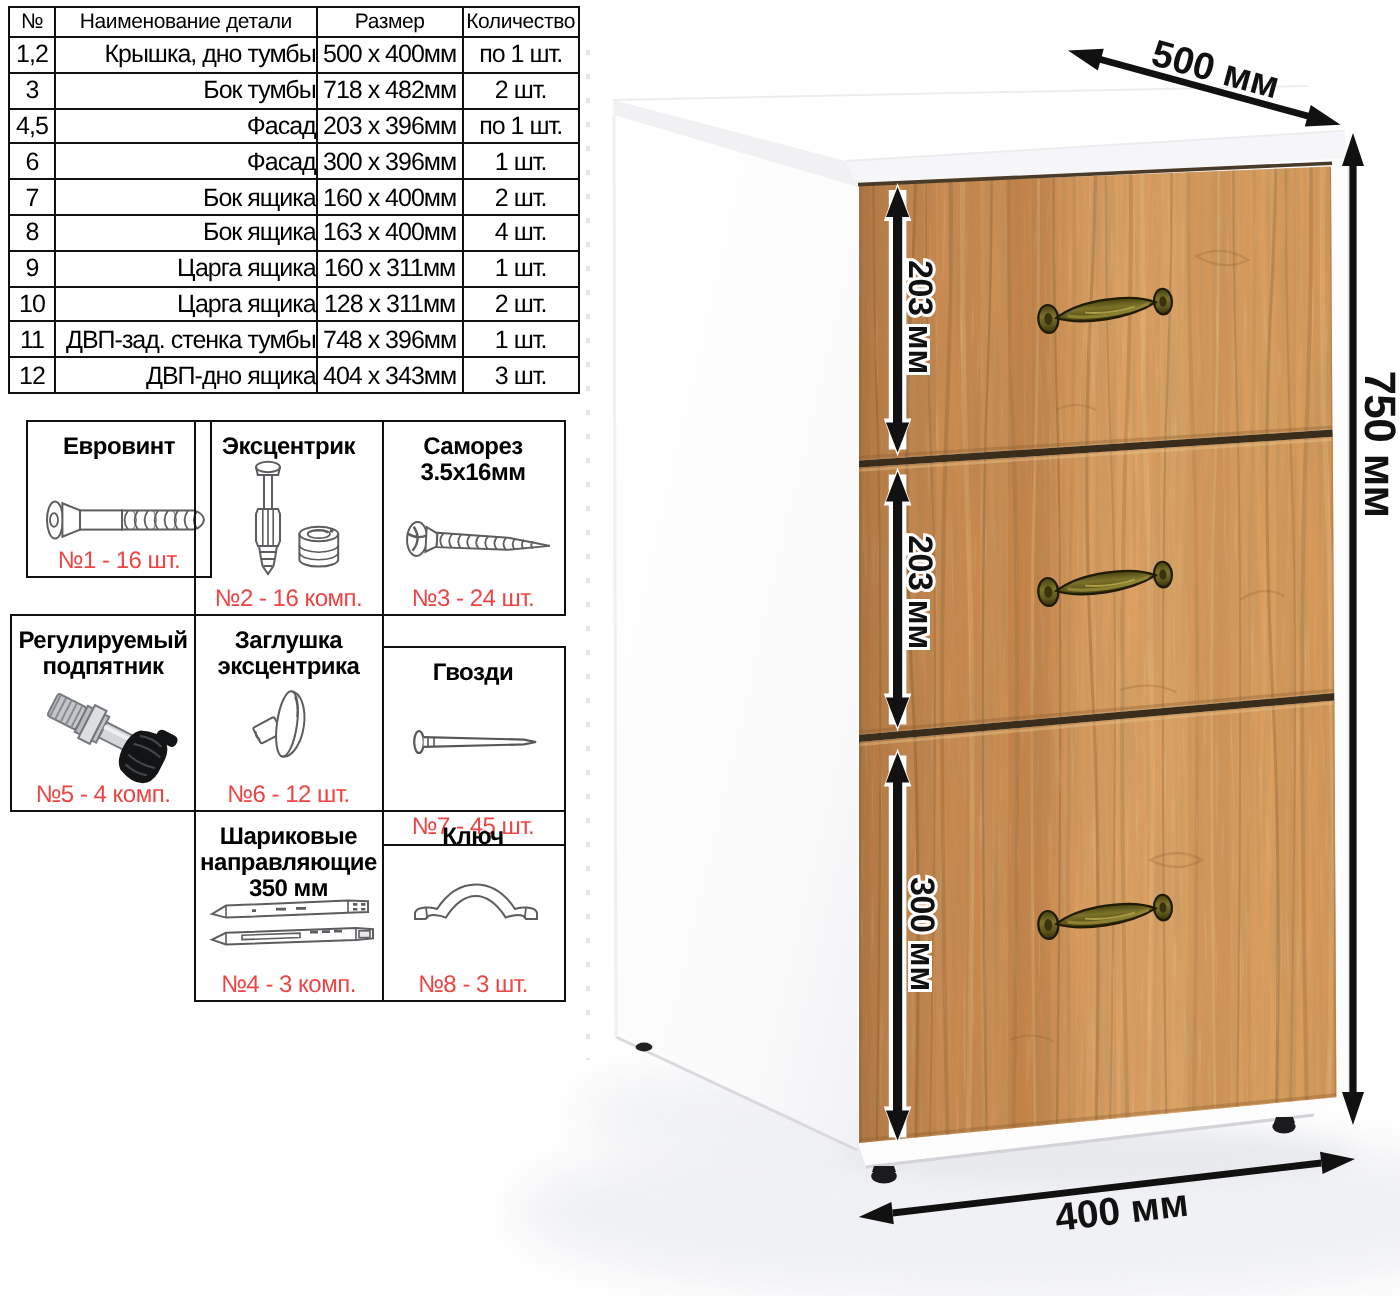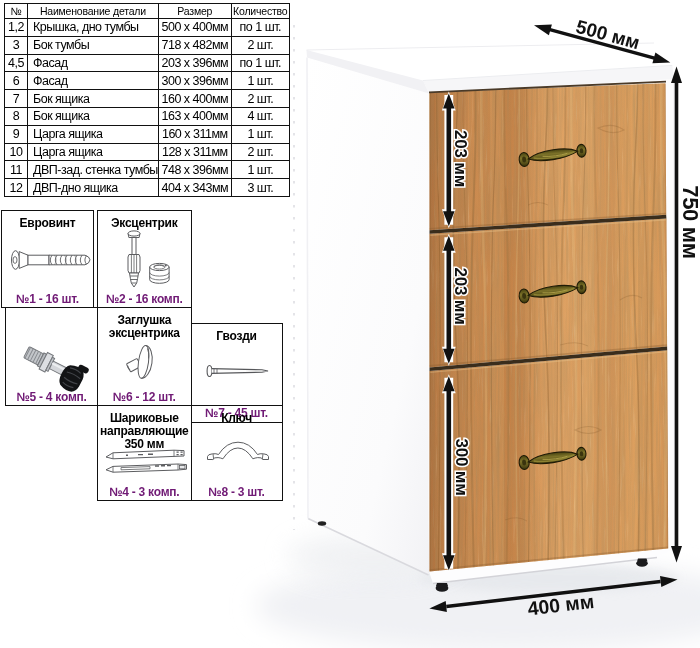--- a/index.html
+++ b/index.html
@@ -3,24 +3,24 @@
 <meta charset="utf-8">
 <style>
   html,body{margin:0;padding:0;}
   .page{position:relative;width:700px;height:648px;background:#fff;overflow:hidden;
         font-family:"Liberation Sans",sans-serif;}
   table.parts{position:absolute;left:4px;top:3px;border-collapse:collapse;table-layout:fixed;}
   table.parts td,table.parts th{border:1.5px solid #111;padding:0;font-weight:normal;
         font-size:12.5px;letter-spacing:-0.5px;color:#000;white-space:nowrap;overflow:hidden;}
   table.parts th{font-size:10.5px;letter-spacing:-0.2px;height:14px;font-weight:normal;}
   table.parts td{height:16.8px;text-align:center;}
-  table.parts td.nm{text-align:left;padding-left:5px;}
+  table.parts td.nm{text-align:right;padding-left:5px;}
   .cell{position:absolute;border:1.6px solid #111;box-sizing:border-box;text-align:center;}
   .cell .t{font-weight:bold;font-size:12px;letter-spacing:-0.25px;line-height:13.2px;margin-top:6px;color:#000;}
-  .cell .c{position:absolute;left:0;right:0;bottom:1.5px;font-weight:bold;font-size:12px;letter-spacing:-0.25px;color:#701a75;}
+  .cell .c{position:absolute;left:0;right:0;bottom:1.5px;font-weight:normal;font-size:12px;letter-spacing:-0.25px;color:#ef4444;}
   .cell svg{position:absolute;left:0;top:0;}
 </style>
 </head>
 <body>
 <div class="page">
 
 <table class="parts">
  <colgroup>
         <col style="width:23px">
         <col style="width:119px">
@@ -90,21 +90,21 @@
         </tr>
  <tr>
           <td>12</td>
           <td class="nm">ДВП-дно ящика</td>
           <td>404 х 343мм</td>
           <td>3 шт.</td>
         </tr>
 </tbody>
     </table>
 
-<div class="cell" style="left:1px;top:210px;width:93px;height:98px">
+<div class="cell" style="left:13px;top:210px;width:93px;height:79px">
   <div class="t">Евровинт</div>
   <svg width="93" height="98">
     <g stroke="#5c5d60" stroke-width="1" fill="#fff">
       <ellipse cx="13.5" cy="49" rx="4" ry="9.3"></ellipse>
       <ellipse cx="13" cy="49" rx="2" ry="3.4" fill="none" stroke-width="0.9"></ellipse>
       <path d="M17.2,40.6 L26,44.2 L26,53.8 L17.2,57.4 Z"></path>
       <rect x="26" y="44.2" width="21" height="9.6"></rect>
       <path d="M47,44.2 H83 Q87.5,45.5 88,48.8 Q87.5,52.5 83,53.8 H47 Z"></path>
       <path d="M50,44.2 q-3.4,4.8 0,9.6 M55,44.2 q-3.4,4.8 0,9.6 M60,44.2 q-3.4,4.8 0,9.6 M65,44.2 q-3.4,4.8 0,9.6 M70,44.2 q-3.4,4.8 0,9.6 M75,44.2 q-3.4,4.8 0,9.6 M80,44.2 q-3.4,4.8 0,9.6 M84.5,44.6 q-3.2,4.4 0,8.8" fill="none" stroke-width="0.9"></path>
       <path d="M52.5,44.2 q3.4,4.8 0,9.6 M62.5,44.2 q3.4,4.8 0,9.6 M72.5,44.2 q3.4,4.8 0,9.6" fill="none" stroke-width="0.7" opacity="0.7"></path>
@@ -131,22 +131,36 @@
       <ellipse cx="61.4" cy="56" rx="9.7" ry="3.6"></ellipse>
       <ellipse cx="61.4" cy="56" rx="5.6" ry="2.1" fill="none" stroke-width="0.85"></ellipse>
       <path d="M55.8,56 a5.6,2.1 0 0 1 8,-1.5 l2.2,0.9" fill="none" stroke-width="0.85"></path>
       <circle cx="67.8" cy="54.4" r="1" fill="#5c5d60" stroke="none"></circle>
       <path d="M51.7,61.5 a9.7,3.6 0 0 0 19.4,0 M51.7,65.3 a9.7,3.6 0 0 0 19.4,0" fill="none" stroke-width="0.8"></path>
     </g>
   </svg>
   <div class="c">№2 - 16 комп.</div>
 </div>
 
+<div class="cell" style="left:190.5px;top:210px;width:92px;height:98px">
+  <div class="t">Саморез<br>3.5х16мм</div>
+  <svg width="92" height="98">
+    <g stroke="#5c5d60" stroke-width="1" fill="#fff" transform="rotate(3 46 60)">
+      <ellipse cx="16.5" cy="60" rx="5" ry="8.5"></ellipse>
+      <path d="M14.5,54 q4.5,6 0,12 M11.5,57.5 q5.5,3 10,0.3" fill="none" stroke-width="1.2"></path>
+      <path d="M21,53.8 L26.5,56.8 L26.5,63.2 L21,66.2 Z"></path>
+      <path d="M26.5,56.4 L62,57 Q73,58.5 83,60 L62,63 L26.5,63.6 Z"></path>
+      <path d="M29.5,56.5 q-2.8,3.5 0,7 M34,56.5 q-2.8,3.5 0,7 M38.5,56.5 q-2.8,3.5 0,7 M43,56.6 q-2.8,3.4 0,6.8 M47.5,56.7 q-2.8,3.3 0,6.6 M52,56.8 q-2.7,3.2 0,6.4 M56.5,56.9 q-2.6,3.1 0,6.2 M61,57 q-2.5,3 0,6 M65.5,57.3 q-2.3,2.7 0,5.4 M70,57.7 q-2,2.3 0,4.6 M74.5,58.2 q-1.7,1.8 0,3.6" fill="none" stroke-width="0.9"></path>
+    </g>
+  </svg>
+  <div class="c">№3 - 24 шт.</div>
+</div>
 
 <div class="cell" style="left:5px;top:306.5px;width:93px;height:99.5px">
+  <div class="t">Регулируемый<br>подпятник</div>
   <svg width="93" height="99">
     <g transform="rotate(27 47 58)">
       <g stroke="#75787c" stroke-width="1">
         <rect x="17" y="51.5" width="16" height="12.5" rx="1.5" fill="#c3c6ca"></rect>
         <path d="M18.5,51.8 v12 M21.5,51.6 v12.4 M24.5,51.5 v12.5 M27.5,51.5 v12.5 M30.5,51.6 v12.3" fill="none" stroke="#888b90"></path>
         <path d="M33,50.5 h3 v14.5 h-3 Z" fill="#b8bbc0"></path>
         <path d="M36,48.5 h6.5 v18.5 h-6.5 Z" fill="#dcdee2"></path>
         <path d="M42.5,50.5 h2.5 v14.5 h-2.5 Z" fill="#c0c3c8"></path>
         <rect x="45" y="53.5" width="17" height="8.5" fill="#d4d6da"></rect>
         <path d="M45,56 h17" stroke="#eceef0" stroke-width="2" fill="none"></path>

